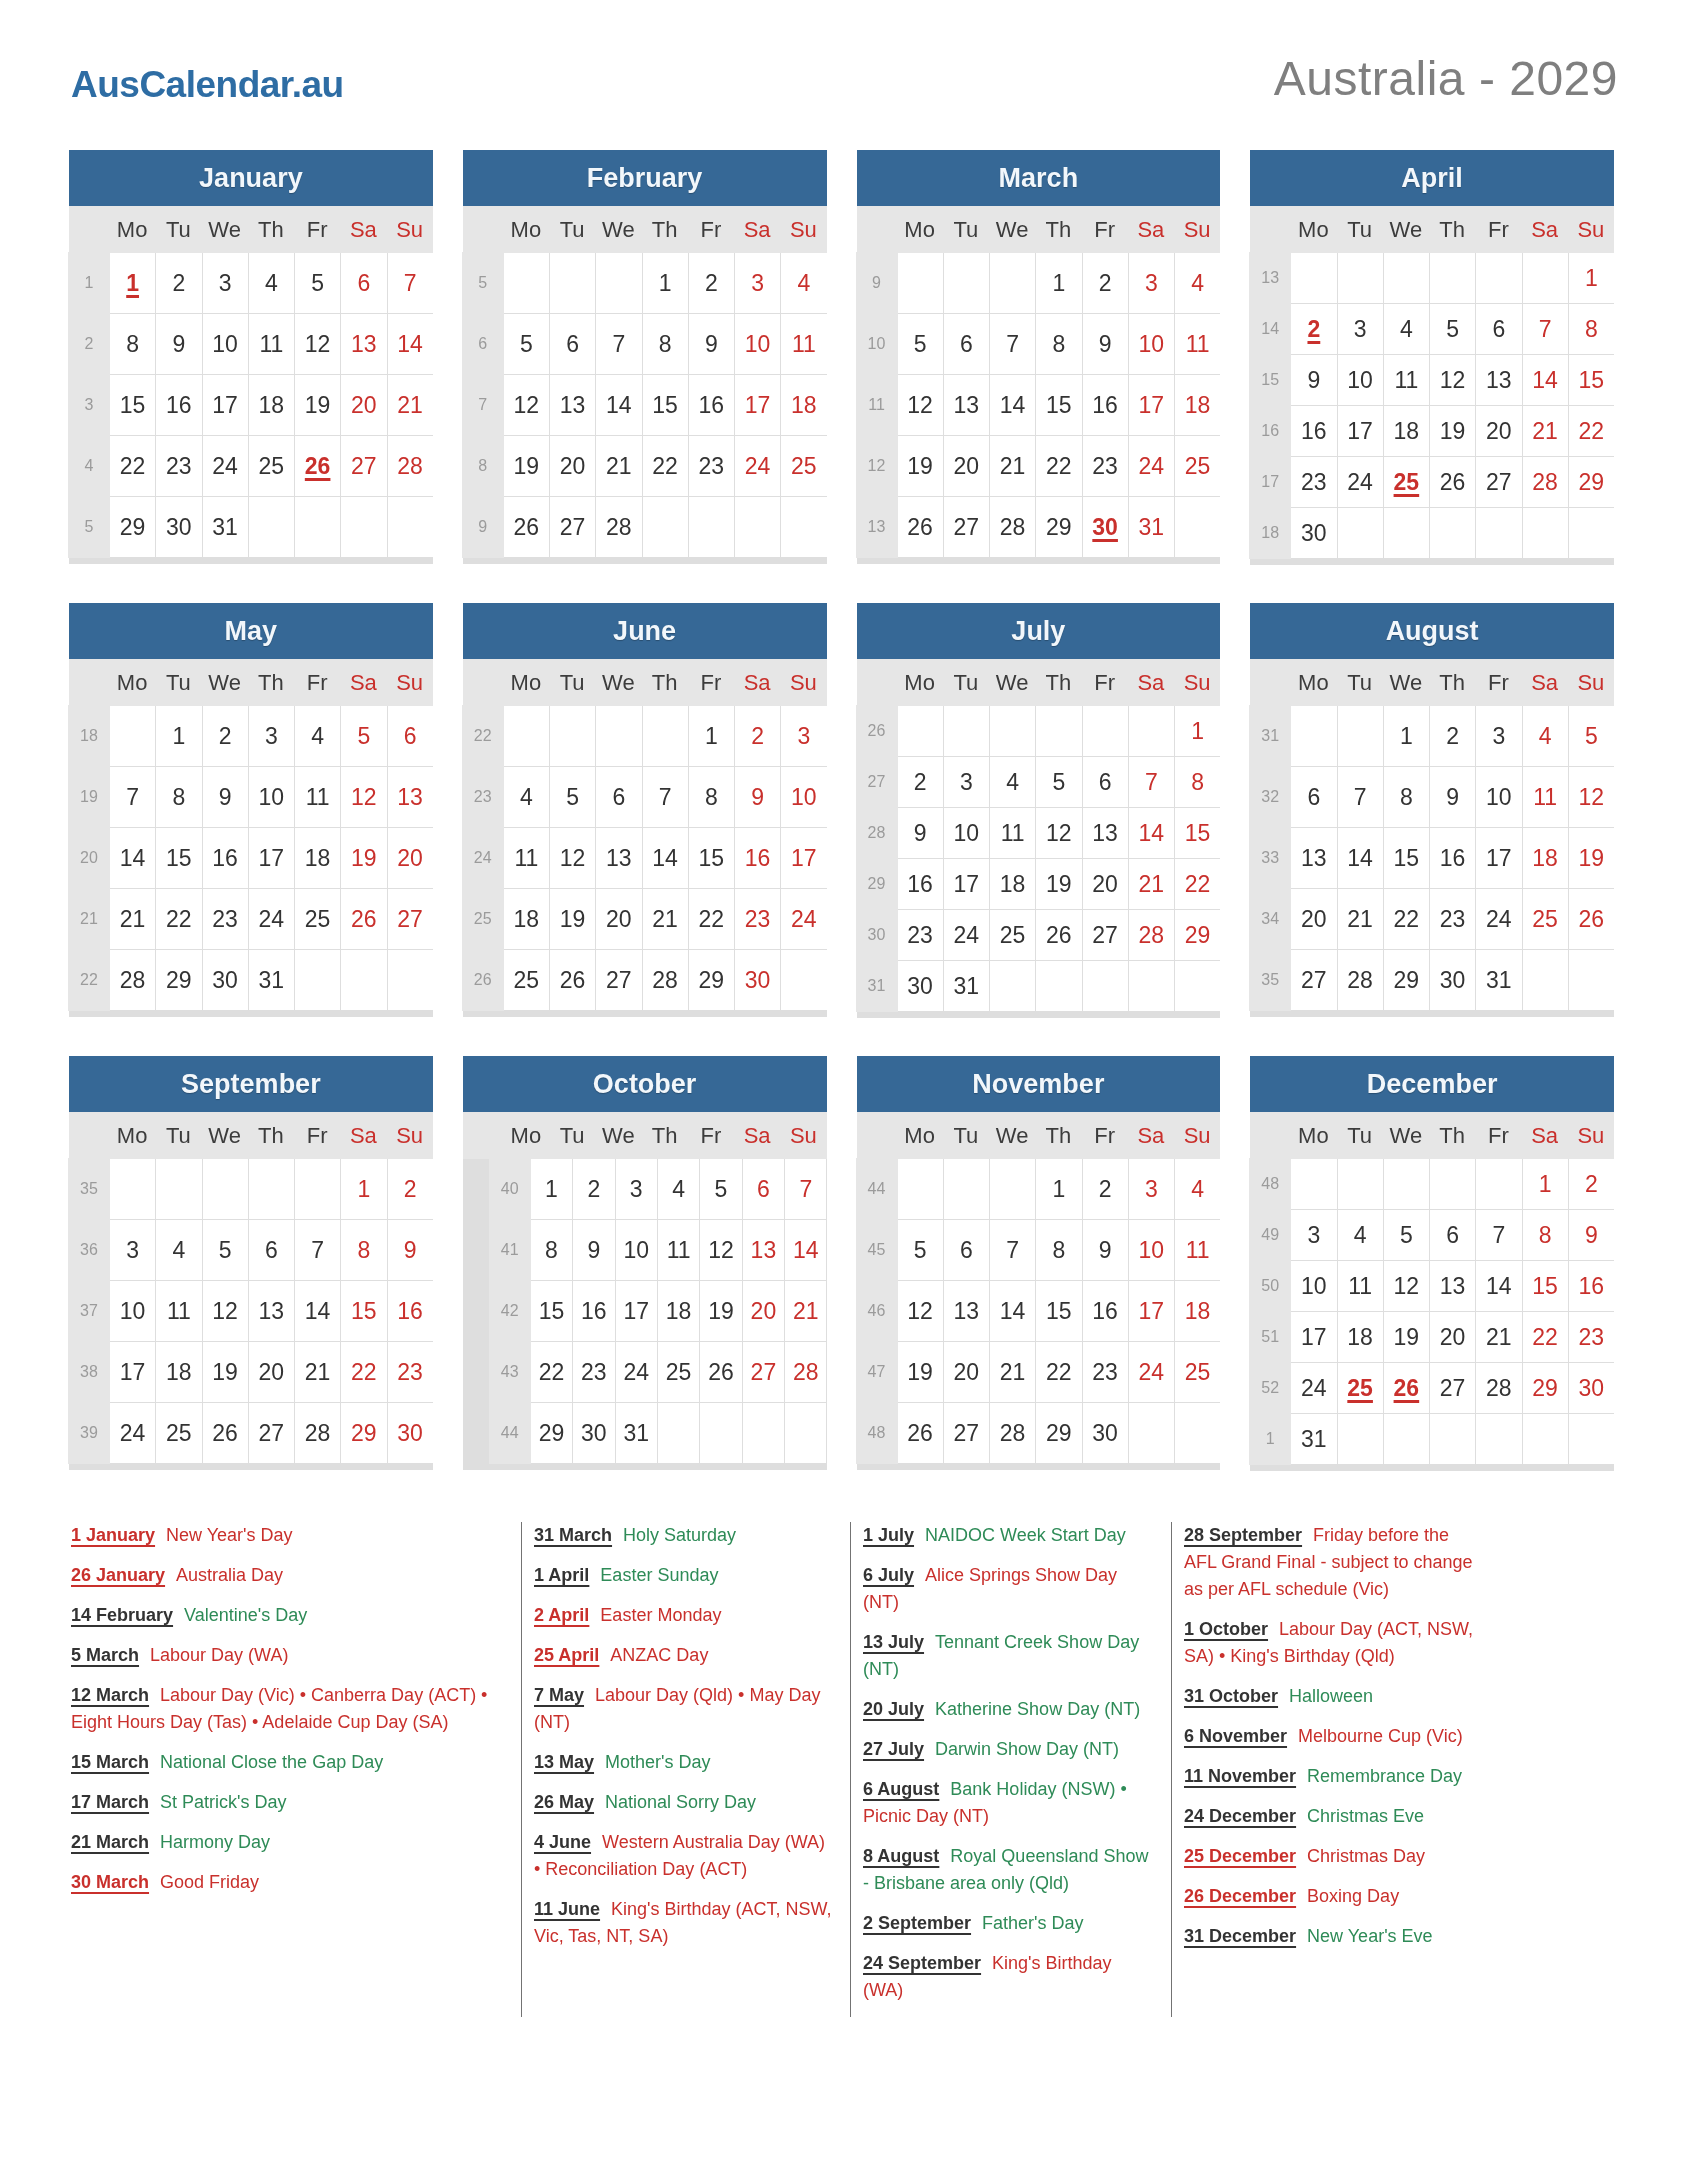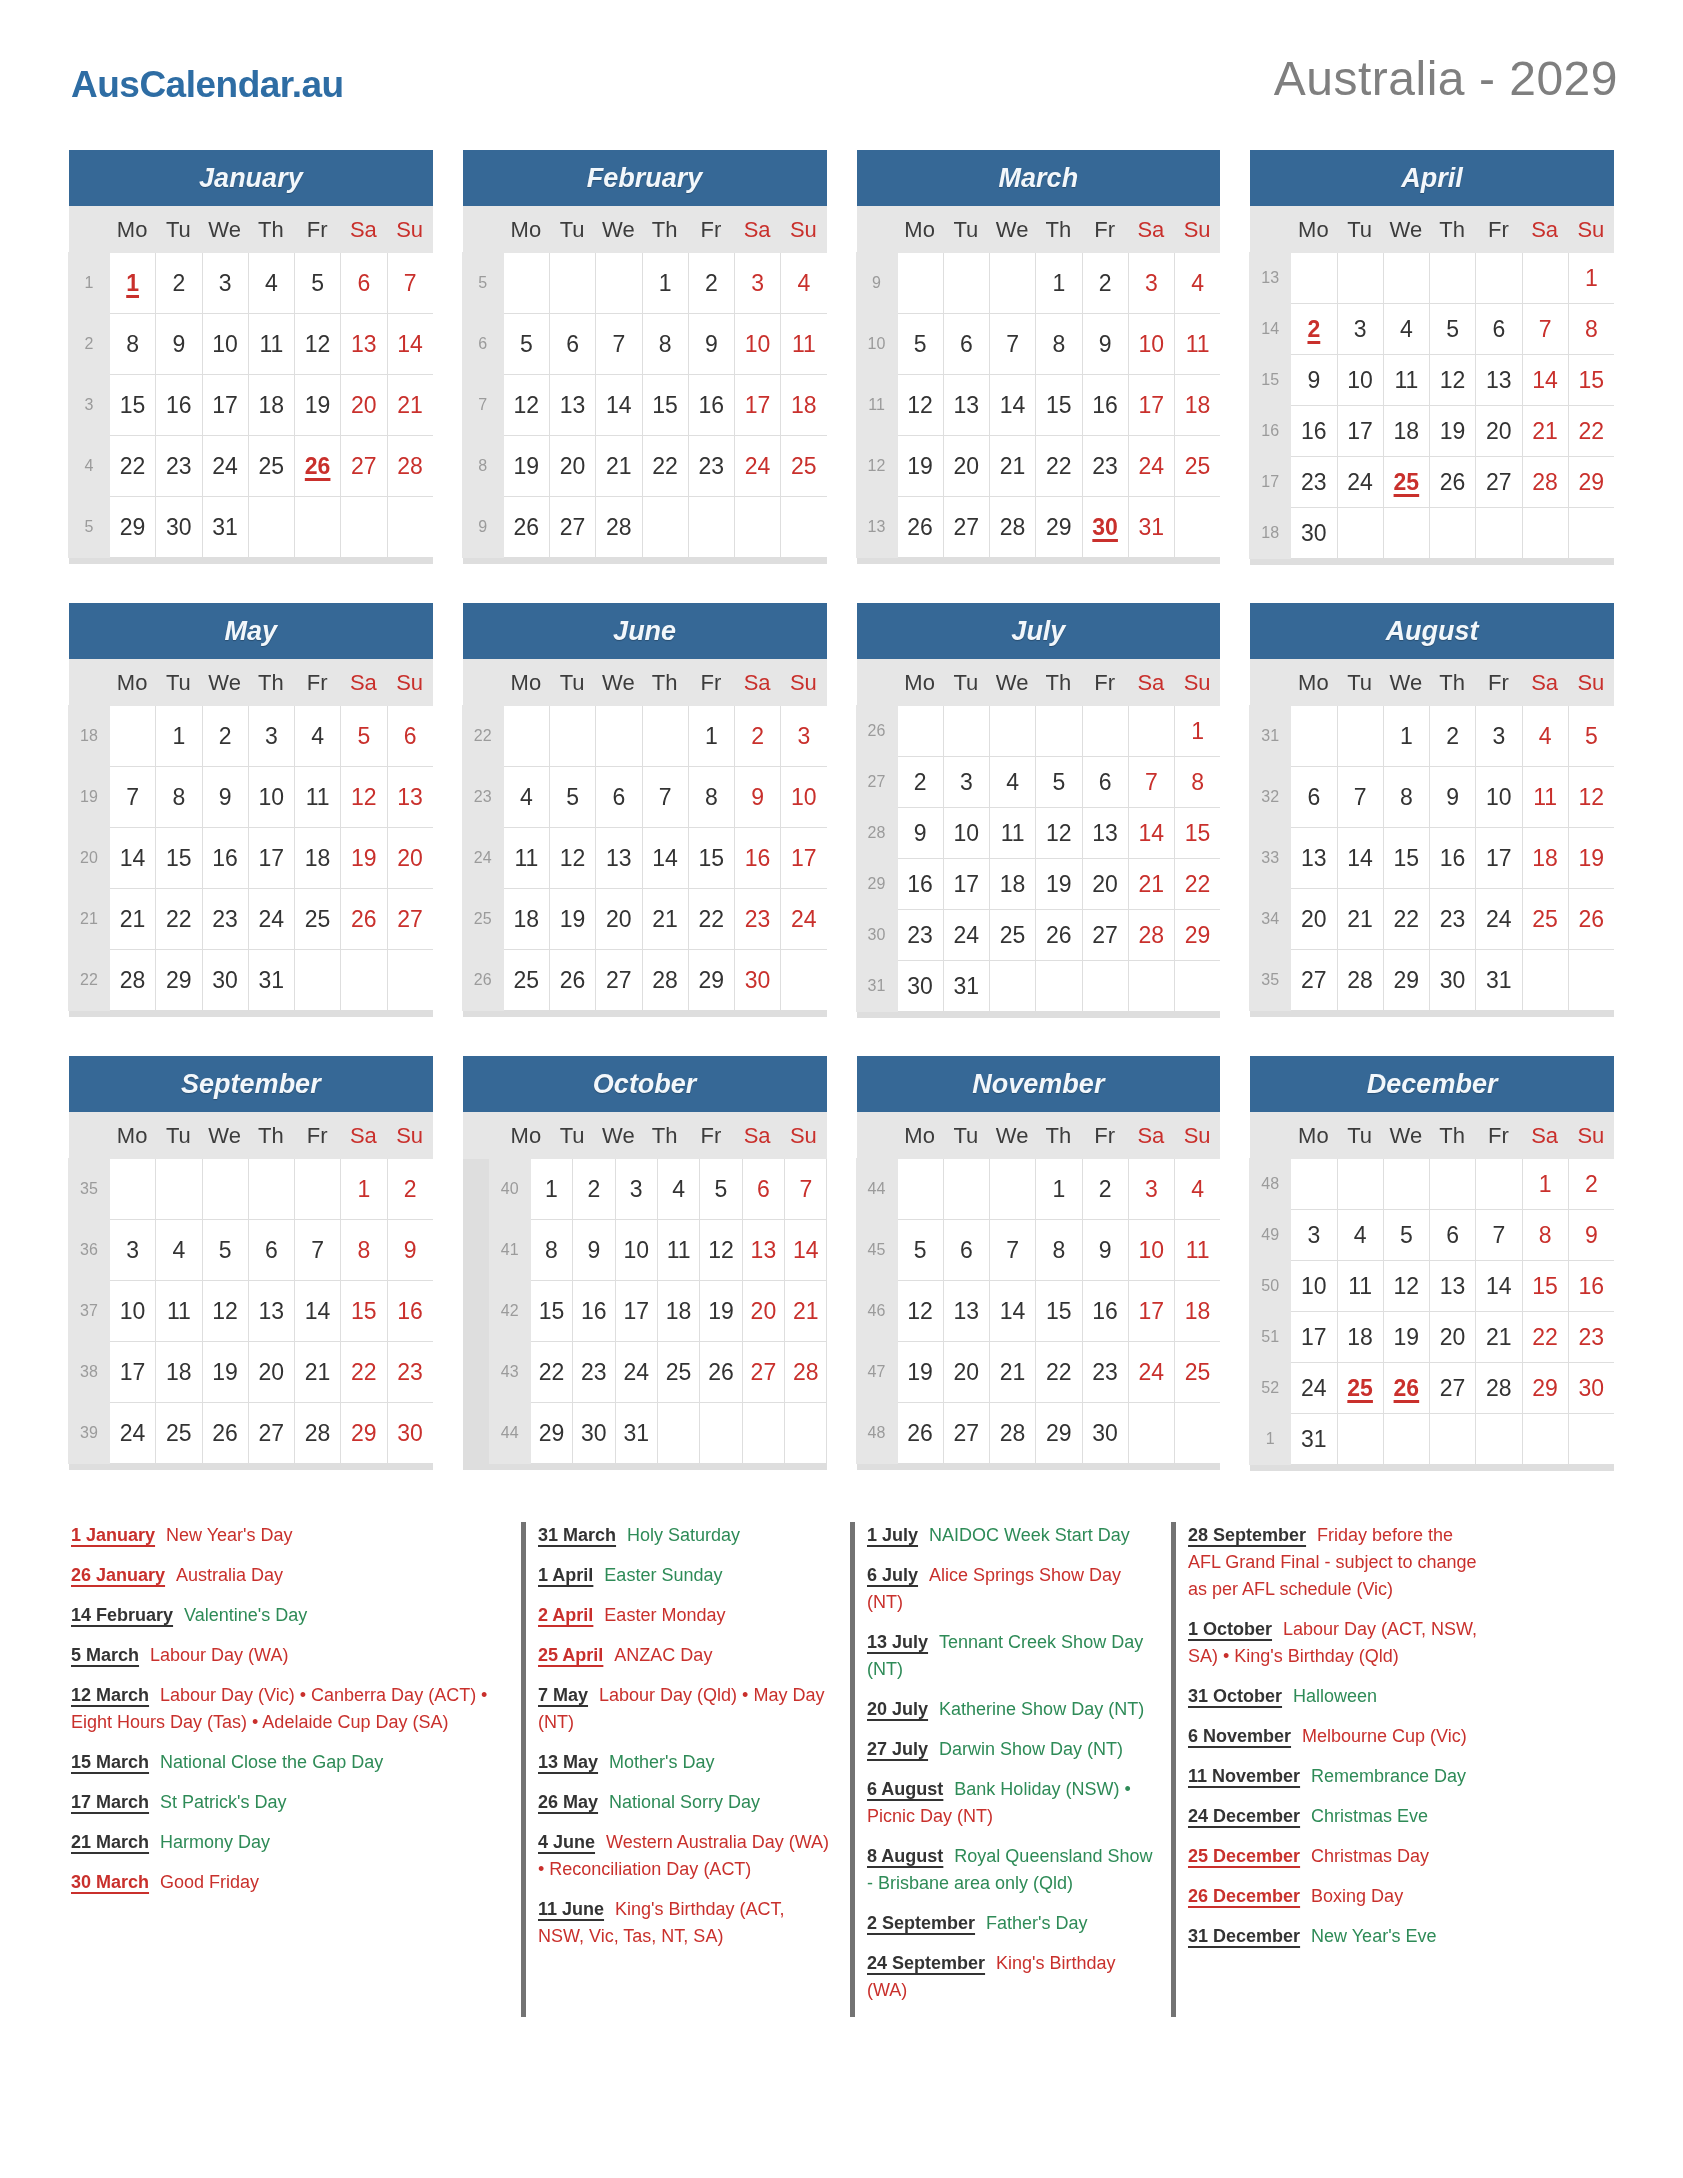--- a/index.html
+++ b/index.html
@@ -24,21 +24,20 @@
     grid-template-columns:repeat(4,1fr);
     column-gap:30px;
     row-gap:38px;
   }
   .month { }
   .month-title {
     background:#366896; color:#f2f7fb;
     height:56px; line-height:56px;
     text-align:center; font-size:27px; font-weight:700;
     text-shadow:0 1px 1px rgba(0,0,0,0.25);
-    font-style:italic;
   }
   .month-head {
     display:grid; grid-template-columns:40px repeat(7,1fr);
     background:#e6e6e6; height:47px;
   }
   .dhead {
     display:flex; align-items:center; justify-content:center;
     font-size:22px; color:#3c3c3c;
   }
   .dhead.we { color:#C9302C; }
@@ -68,21 +67,21 @@
     text-decoration-thickness:2.5px;
     text-underline-offset:4px;
   }
 
   .legend {
     margin:51px 69px 0 71px;
     display:grid;
     grid-template-columns:450px 329px 321px 327px;
     font-size:18px; line-height:27px;
   }
-  .lcol { padding:0 16px 0 12px; border-left:5px solid #737373; }
+  .lcol { padding:0 16px 0 12px; border-left:1px solid #737373; }
   .lcol:first-child { border-left:none; padding-left:0; }
   .lentry { margin-bottom:13px; }
   .ldate {
     font-weight:700; color:#333;
     text-decoration:underline;
     text-decoration-thickness:2px;
     text-underline-offset:3.5px;
     margin-right:11px;
   }
   .ldate.red { color:#C9302C; }

